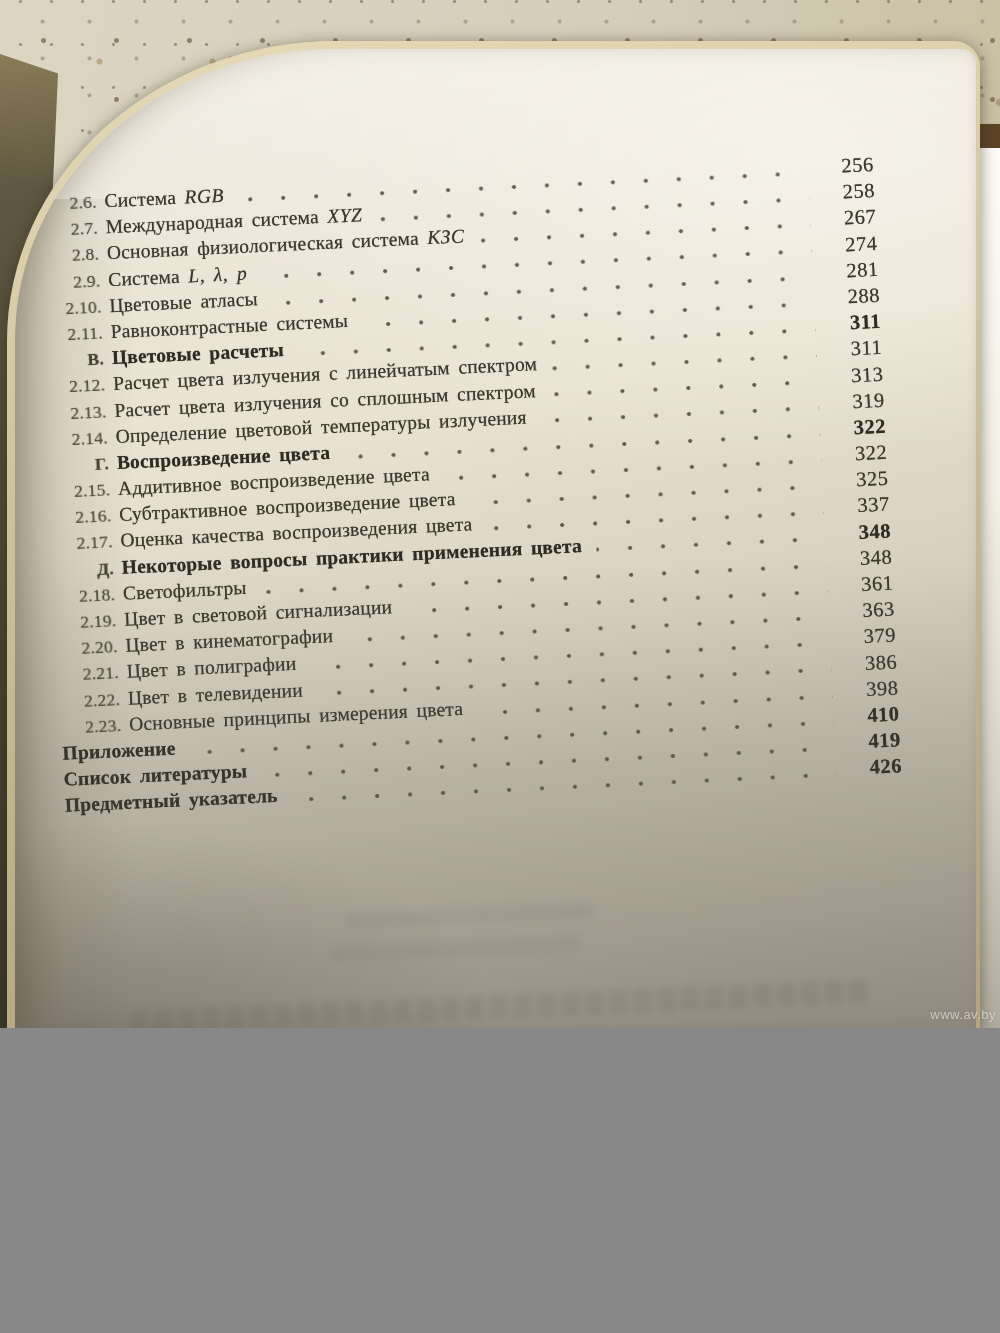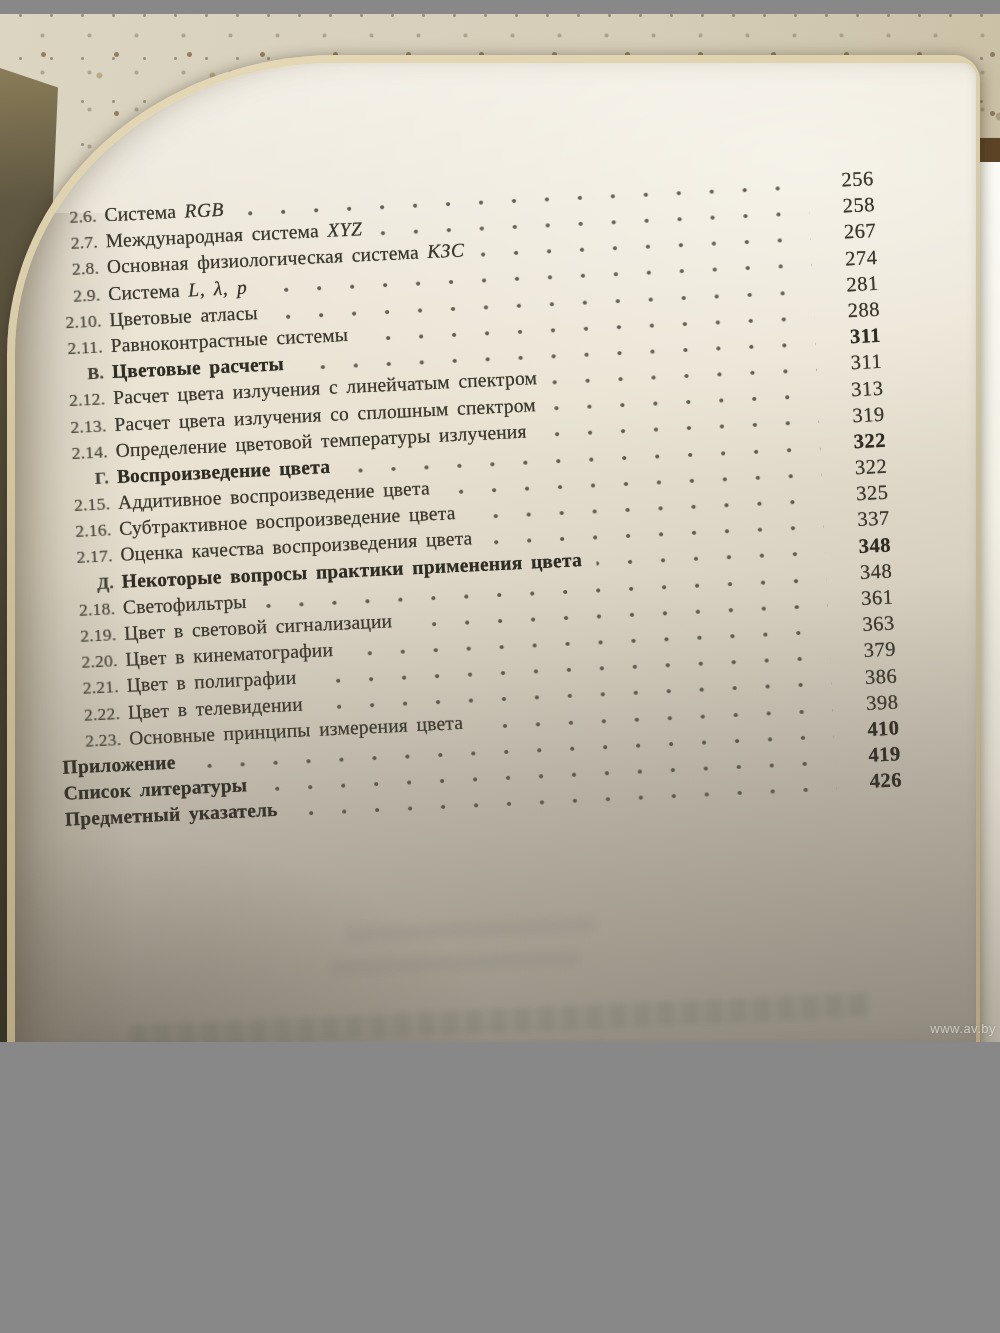--- a/index.html
+++ b/index.html
@@ -1,17 +1,17 @@
 <!DOCTYPE html>
 <html><head>
 <meta charset="utf-8">
 <style>
   html,body{margin:0;padding:0;background:#888;}
   .photo{position:relative;width:1000px;height:1028px;overflow:hidden;
-         background:#7f1d1d;font-family:"Liberation Serif","DejaVu Serif",serif;margin-top:14px;}
+         background:#7f1d1d;font-family:"Liberation Serif","DejaVu Serif",serif;}
 
   
   .table-bg{position:absolute;inset:0;
     background-color:#d7d0bd;
     background-image:
       radial-gradient(circle, rgba(122,101,69,.75) 0 2px, transparent 3px),
       radial-gradient(circle, rgba(150,140,120,.65) 0 1.5px, transparent 2.5px),
       radial-gradient(circle, rgba(94,88,74,.55) 0 1px, transparent 2px),
       radial-gradient(circle, rgba(173,152,110,.7) 0 2.5px, transparent 3.5px),
       radial-gradient(circle, rgba(133,118,88,.5) 0 3px, transparent 4.5px),

